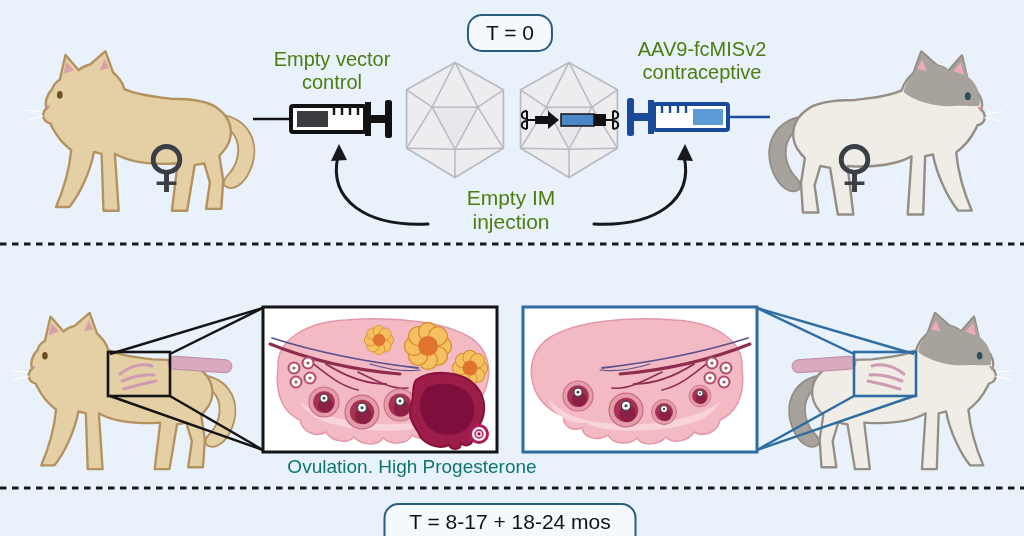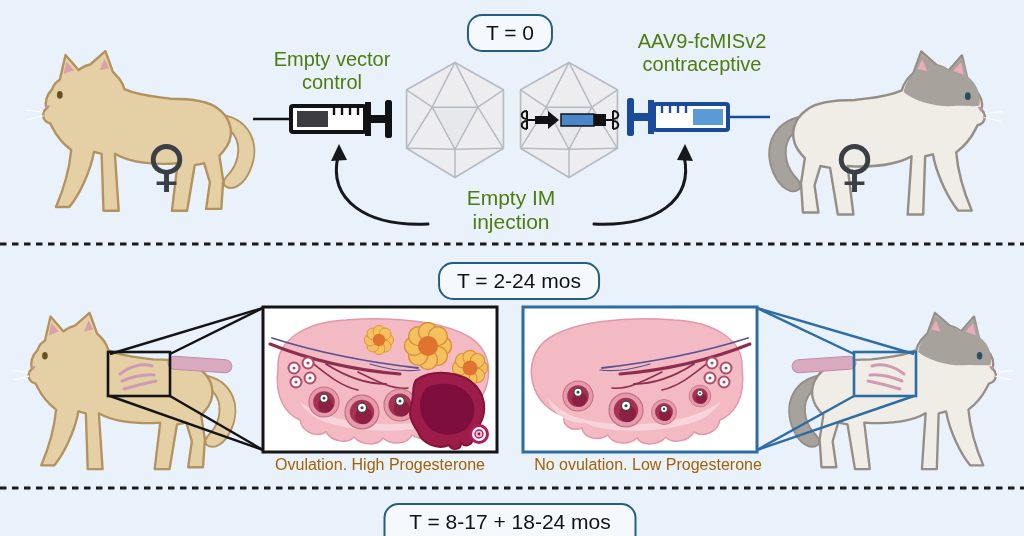--- a/index.html
+++ b/index.html
@@ -16,21 +16,21 @@
     position:absolute;
     background:#f5f9fd;
     border:2.5px solid #265e80;
     border-radius:15px;
     padding:4px 17px;
     font-size:21px;font-weight:500;color:#101216;
     text-align:center;line-height:1.25;
     white-space:nowrap;
   }
   .center-x{transform:translateX(-50%);text-align:center;}
-  .caption{position:absolute;font-size:16px;font-weight:400;color:#a16207;text-align:center;}
+  .caption{position:absolute;font-size:19px;font-weight:400;color:#0f766e;text-align:center;margin-left:32px;}
   .female{
     position:absolute;font-family:"DejaVu Sans", sans-serif;
     font-size:56px;font-weight:bold;color:#3a3e45;line-height:1;
   }
   
   .cat-tan{ --body:#e5cfa4; --line:#b3925f; --patch:transparent; --ear:#d9a0a8; --eye:#6b4f23; --tail:#e5cfa4; }
   .cat-gray{ --body:#f0ede7; --line:#948e86; --patch:#a7a29b; --ear:#eeaab8; --eye:#27505e; --tail:#a7a29b; }
 </style>
 </head>
 <body>
@@ -283,33 +283,29 @@
     <use href="#follicle" transform="translate(174,86) scale(0.68)"></use>
   </g>
 </svg>
 
 <div class="badge center-x" style="left:510px;top:14px;">
   <span>T = 0</span>
 </div>
 
 <div class="txt" style="left:250px;top:48px;width:164px;font-size:20px;">Empty vector control</div>
 
-<div class="txt" style="left:616px;top:30px;width:172px;font-size:20px;">AAV9-fcMISv2 contraceptive</div>
+<div class="txt" style="left:616px;top:38px;width:172px;font-size:20px;">AAV9-fcMISv2 contraceptive</div>
 
 <div class="txt" style="left:454px;top:186px;width:114px;font-size:21px;">Empty IM injection</div>
 
 <span class="female" style="left:146px;top:138px;">♀</span>
 <span class="female" style="left:834px;top:138px;">♀</span>
 
-<div class="badge center-x" style="left:519px;top:262px;">
-  <span>T = 2-24 mos</span>
-</div>
 
 <div class="caption" style="left:254px;top:456px;width:252px;">Ovulation. High Progesterone</div>
 
-<div class="caption" style="left:514px;top:456px;width:268px;">No ovulation. Low Progesterone</div>
 
 <div class="badge center-x" style="left:510px;top:503px;white-space:normal;width:215px;">
   <div>T = 8-17 + 18-24 mos</div>
   <div>(mating trials)</div>
 </div>
 
 </div>
 
 </body></html>

